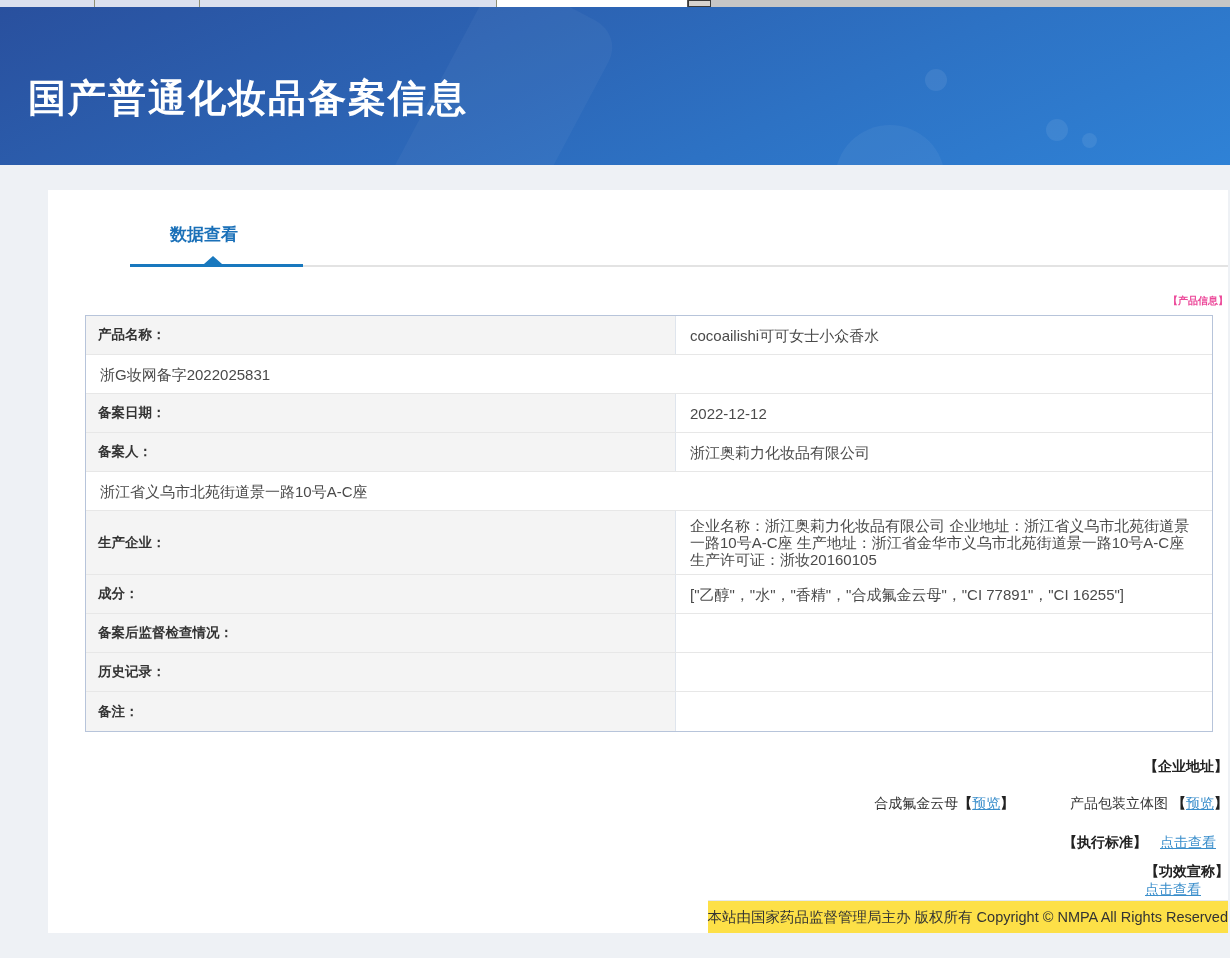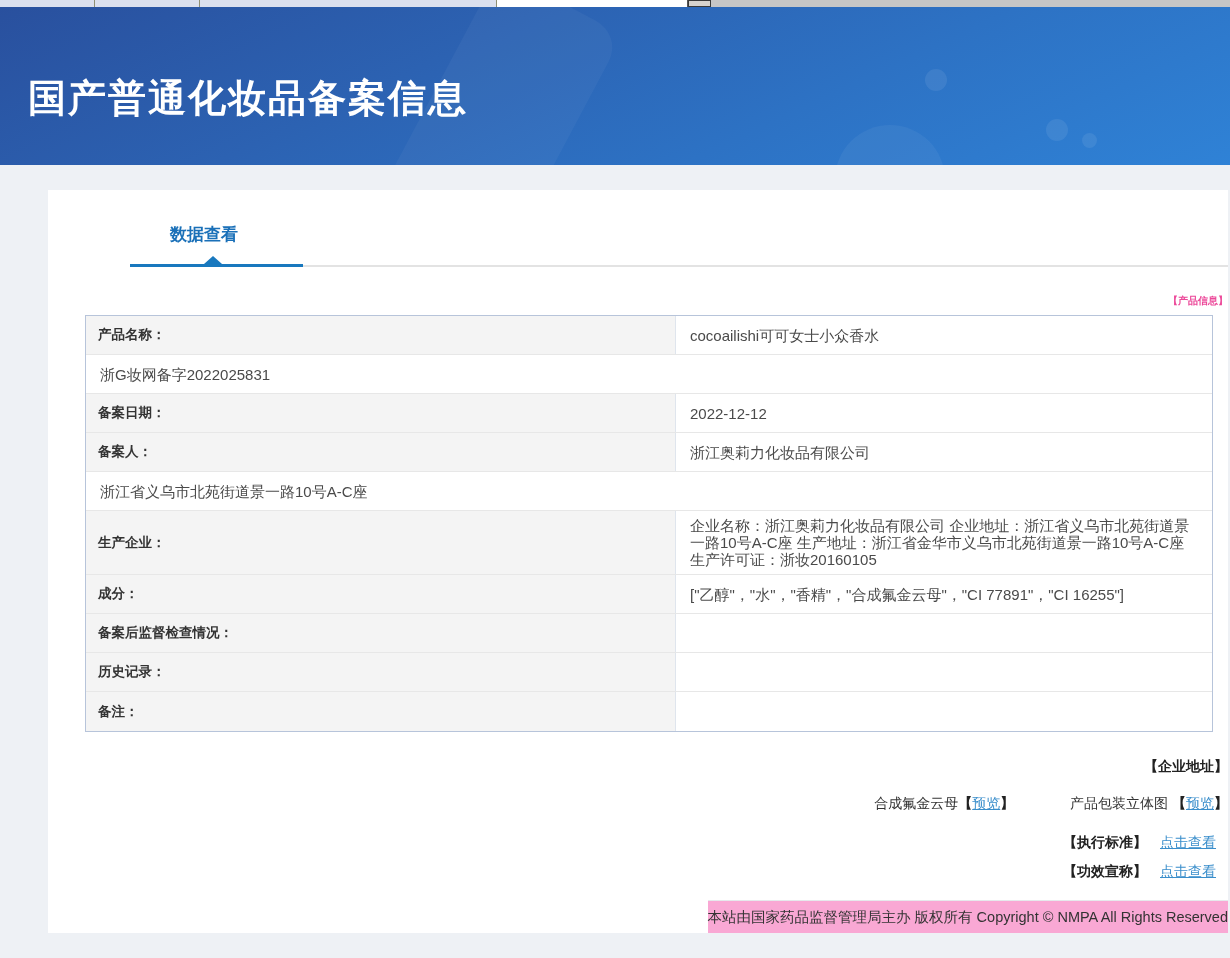--- a/index.html
+++ b/index.html
@@ -89,28 +89,28 @@
 
   
   .packaging-heading { margin:26px 0 0 37px; font-size:14px; font-weight:bold; color:#222; }
   .packaging-items { margin:19px 0 0 112px; font-size:14px; }
   .packaging-item { display:inline-block; }
   .packaging-item + .packaging-item { margin-left:52px; }
   .bracket { font-weight:bold; color:#222; }
   a.link { color:#3a8ecb; text-decoration:underline; cursor:pointer; }
 
   .link-row { margin:21px 12px 0 37px; font-size:14px; display:flex; align-items:baseline; }
-  .link-row + .link-row { margin-top:11px; }
+  .link-row + .link-row { margin-top:11px;flex-direction:column; }
   .link-row .heading { font-weight:bold; color:#222; }
   .link-row a.link { margin-left:13px; }
 
   
   .footer {
     margin-top:auto; height:33px; line-height:32px;
-    background:#f9a8d4; border-top:1px solid #e6e9ec;
+    background:#fde047; border-top:1px solid #e6e9ec;
     text-align:center; font-size:14.5px; color:#333;
   }
 </style>
 </head>
 <body>
 
 <div class="chrome-sliver">
   <div class="seg-tab" style="width:95px"></div>
   <div class="seg-tab" style="width:105px"></div>
   <div class="seg-tab" style="width:297px"></div>

